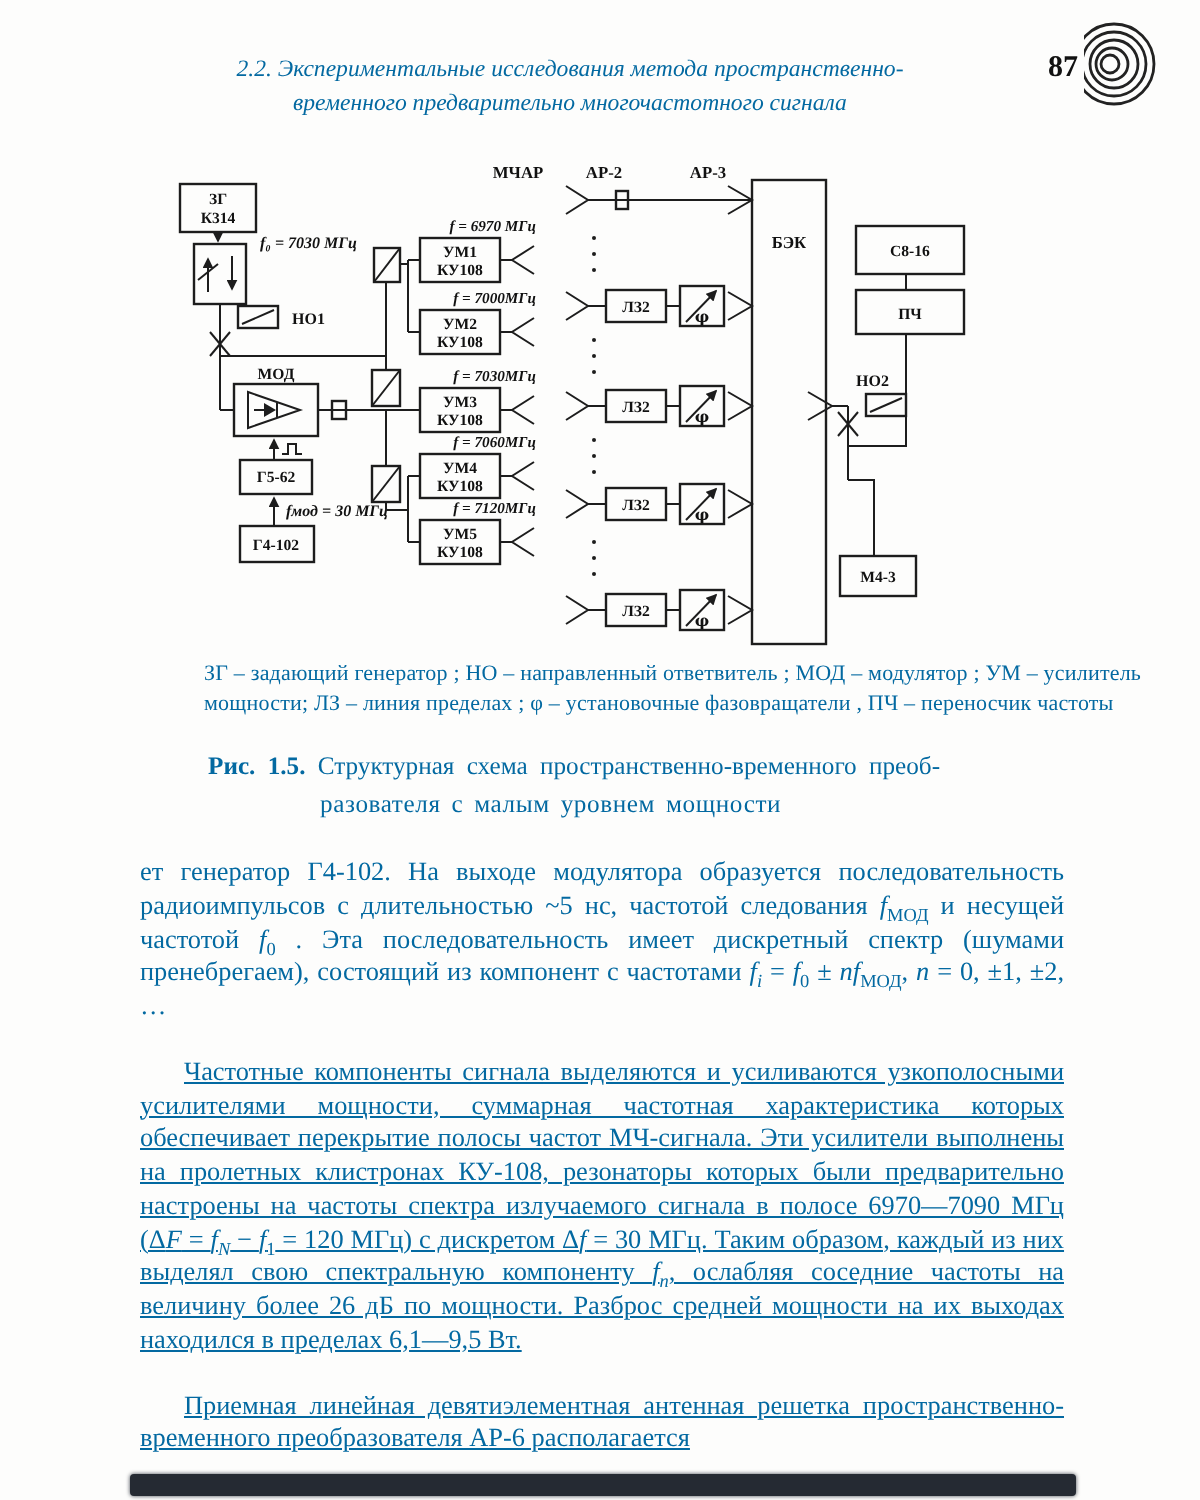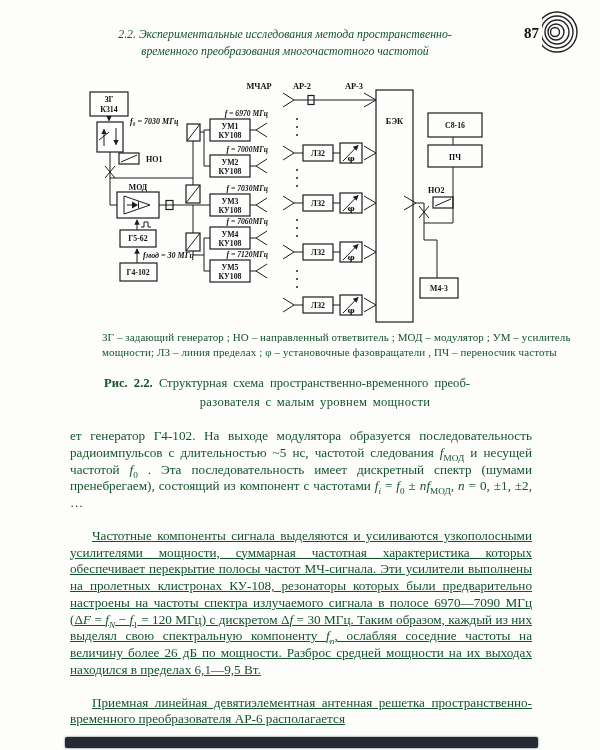--- a/index.html
+++ b/index.html
@@ -1,17 +1,17 @@
 <!DOCTYPE html>
 <html><head>
 <meta charset="utf-8">
 <style>
   html,body{margin:0;padding:0;background:#e8e8e8;}
   .page{position:relative;width:600px;height:750px;background:#fdfdfc;overflow:hidden;
-        font-family:"Liberation Serif","DejaVu Serif",serif;color:#14532d;}
+        font-family:"Liberation Serif","DejaVu Serif",serif;color:#0369a1;}
   
   .hdr{position:absolute;top:26px;left:70px;width:430px;text-align:center;
        font-style:italic;font-size:11.8px;line-height:17px;white-space:nowrap;}
   
   .badge{position:absolute;top:8px;left:508px;}
   .badge text{font:bold 15px "Liberation Serif",serif;fill:#111;}
   .badge circle{fill:none;stroke:#222;stroke-width:1.4;}
   
   .dg{position:absolute;top:80px;left:0;}
   .dg rect.bx{fill:none;stroke:#1d1d1d;stroke-width:1.2;}
@@ -24,40 +24,40 @@
   .t-f0{font:bold 8px "Liberation Serif",serif;font-style:italic;fill:#111;text-anchor:start;}
   .t-st{font:bold 8px "Liberation Serif",serif;fill:#111;text-anchor:start;}
   .t-phi{font:bold 8px "DejaVu Serif",serif;fill:#111;text-anchor:middle;}
   
   .legend{position:absolute;top:330px;left:102px;font-weight:normal;font-size:11px;
           line-height:14.5px;letter-spacing:0.1px;}
   .legend div{white-space:nowrap;}
   
   .cap{position:absolute;top:374px;left:104px;font-size:12.6px;line-height:18.5px;}
   .cap .l1{white-space:nowrap;word-spacing:3px;}
-  .cap .l2{padding-left:56px;white-space:nowrap;letter-spacing:0.3px;word-spacing:2px;text-align:center;}
+  .cap .l2{padding-left:56px;white-space:nowrap;letter-spacing:0.3px;word-spacing:2px;}
   
   .bodytxt{position:absolute;top:412px;left:54px;width:494px;font-size:13.2px;
            line-height:16.75px;text-align:justify;}
   .bodytxt p{margin:16px;}
   .bodytxt p.ind{text-indent:22px;text-decoration:underline;}
   .it{font-style:italic;}
   .sb{font-size:0.7em;vertical-align:sub;line-height:0;}
   
   .botbar{position:absolute;top:737px;left:65px;width:473px;height:11px;
           background:#252a33;border-radius:2px;box-shadow:0 0 2px #40454f;}
 </style>
 </head>
 <body>
 
 <div class="page">
 
   <div class="hdr">
     <div>2.2. Экспериментальные исследования метода пространственно-</div>
-    <div>временного преобразования многочастотного частотой</div>
+    <div>временного предварительно многочастотного сигнала</div>
   </div>
 
   <svg class="badge" width="84" height="52">
     <g>
       <circle cx="49" cy="24" r="20"></circle>
       <circle cx="49" cy="24" r="16"></circle>
       <circle cx="49" cy="24" r="12"></circle>
       <circle cx="48" cy="24" r="8"></circle>
       <circle cx="47" cy="24" r="4.5"></circle>
     </g>
@@ -281,21 +281,21 @@
     <text class="t-blk" x="439" y="211">М4-3</text>
   </svg>
 
   <div class="legend">
     <div>ЗГ – задающий генератор ; НО – направленный ответвитель ; МОД – модулятор ; УМ – усилитель</div>
     <div>мощности; ЛЗ – линия пределах ; φ – установочные фазовращатели , ПЧ – переносчик частоты</div>
   </div>
 
   <div class="cap">
     <div class="l1">
-      <b>Рис. 2.2.</b>
+      <b>Рис. 1.5.</b>
       <span>Структурная схема пространственно-временного преоб-</span>
     </div>
     <div class="l2">разователя с малым уровнем мощности</div>
   </div>
 
   <div class="bodytxt">
     <p><span>ет генератор Г4-102. На выходе модулятора образуется последовательность радиоимпульсов с длительностью ~5 нс, частотой следования </span><span class="it">f</span><span class="sb">МОД</span><span> и несущей частотой </span><span class="it">f</span><span class="sb">0</span><span> . Эта последовательность имеет дискретный спектр (шумами пренебрегаем), состоящий из компонент с частотами </span><span class="it">f</span><span class="it sb">i</span><span> = </span><span class="it">f</span><span class="sb">0</span><span> ± </span><span class="it">n</span><span class="it">f</span><span class="sb">МОД</span><span>, </span><span class="it">n</span><span> = 0, ±1, ±2, …</span></p>
     <p class="ind"><span>Частотные компоненты сигнала выделяются и усиливаются узкополосными усилителями мощности, суммарная частотная характеристика которых обеспечивает перекрытие полосы частот МЧ-сигнала. Эти усилители выполнены на пролетных клистронах КУ-108, резонаторы которых были предварительно настроены на частоты спектра излучаемого сигнала в полосе 6970—7090 МГц (Δ</span><span class="it">F</span><span> = </span><span class="it">f</span><span class="it sb">N</span><span> − </span><span class="it">f</span><span class="sb">1</span><span> = 120 МГц) с дискретом Δ</span><span class="it">f</span><span> = 30 МГц. Таким образом, каждый из них выделял свою спектральную компоненту </span><span class="it">f</span><span class="it sb">n</span><span>, ослабляя соседние частоты на величину более 26 дБ по мощности. Разброс средней мощности на их выходах находился в пределах 6,1—9,5 Вт.</span></p>
     <p class="ind"><span>Приемная линейная девятиэлементная антенная решетка пространственно-временного преобразователя АР-6 располагается</span></p>
   </div>

